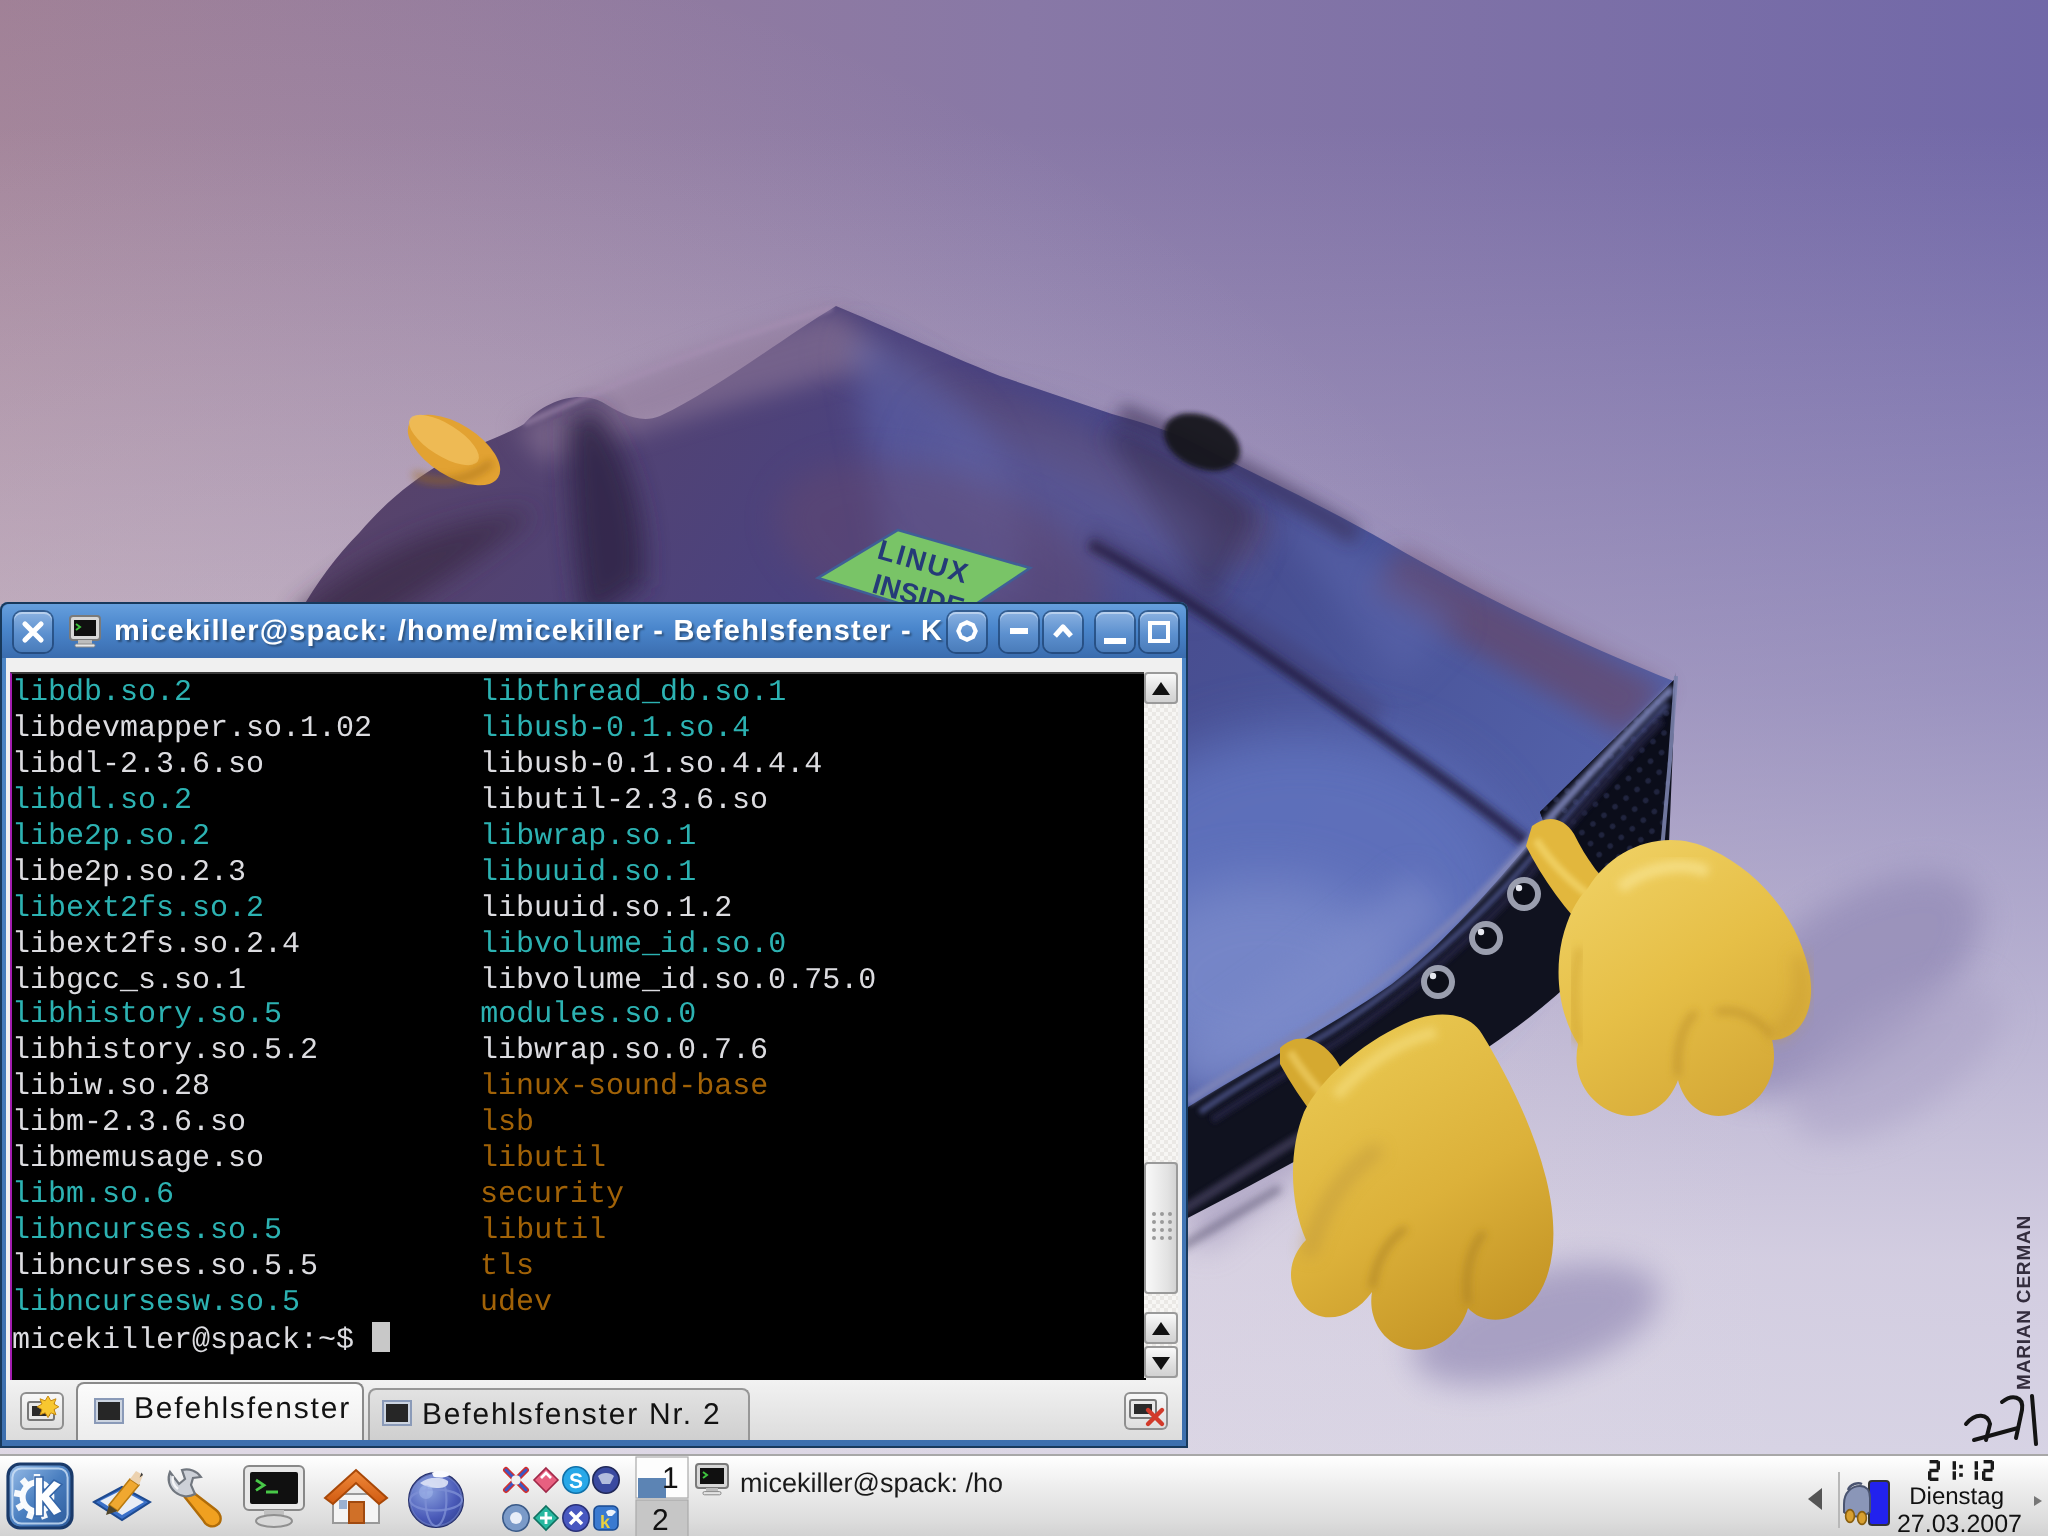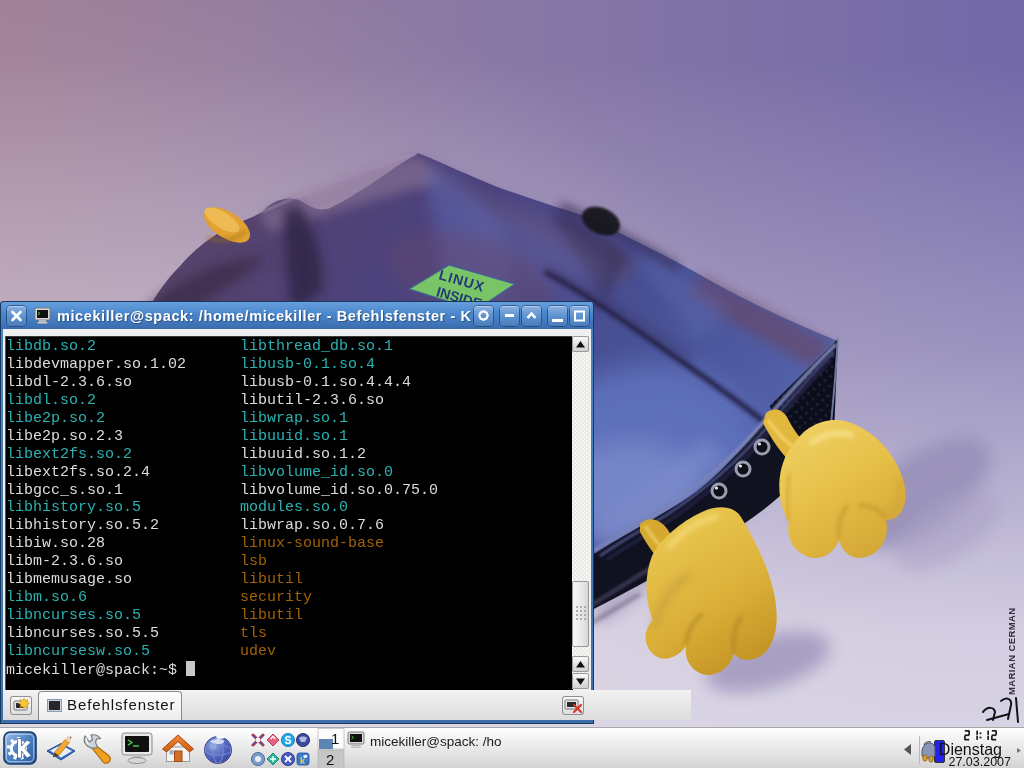--- a/index.html
+++ b/index.html
@@ -35,21 +35,21 @@
   #sbar{position:absolute;left:569px;top:7px;width:17px;height:353px;
        background:repeating-conic-gradient(#f7f6f4 0% 25%, #eae8e5 0% 50%) 0 0/4px 4px;}
   .sbtn{position:absolute;left:0;width:17px;height:16px;
        background:linear-gradient(#fdfdfd,#dedede 60%,#cfcfcf);
        box-shadow:0 0 0 1px #9a9a9a inset;border-radius:2px;}
   .sbtn svg{position:absolute;left:3px;top:4px;}
   #sthumb{position:absolute;left:0;top:245px;width:17px;height:66px;
        background:linear-gradient(90deg,#fbfbfb,#e2e2e2 70%,#d0d0d0);
        box-shadow:0 0 0 1px #9a9a9a inset;border-radius:2px;}
   
-  #tabbar{position:absolute;left:0px;top:361px;width:688px;height:30px;
+  #tabbar{position:absolute;left:0px;top:361px;width:588px;height:30px;
        background:linear-gradient(#f2f2f2,#dcdcdc);}
   .tabbtn{position:absolute;top:6px;width:22px;height:19px;
        background:linear-gradient(#fafafa,#dcdcdc);
        box-shadow:0 0 0 1px #8f8f8f inset;border-radius:3px;}
   #tab1{position:absolute;left:35px;top:1px;width:144px;height:29px;
        background:linear-gradient(#fcfcfc,#ededed);
        border:1px solid #8a8a8a;border-bottom:none;border-radius:4px 4px 0 0;
        box-sizing:border-box;}
   #tab2{position:absolute;left:181px;top:4px;width:191px;height:26px;
        background:linear-gradient(#e2e2e2,#cfcfcf);
@@ -57,21 +57,21 @@
        box-sizing:border-box;}
   .tablabel{position:absolute;top:4px;font-size:15px;letter-spacing:0.9px;color:#121212;white-space:nowrap;}
   
   #bar{position:absolute;left:0;top:727px;width:1024px;height:41px;z-index:20;
        background:linear-gradient(#ffffff,#efefef 35%,#dddddd 80%,#d2d2d2);
        border-top:1px solid #a8a8a8;box-sizing:border-box;}
   .abs{position:absolute;}
   #tasktext{position:absolute;left:370px;top:6px;font-size:13.5px;font-weight:normal;
        color:#1a1a1a;white-space:nowrap;width:185px;overflow:hidden;
        -webkit-mask-image:linear-gradient(90deg,#000 80%,transparent 98%);}
-    #clock2{position:absolute;right:22px;top:13px;font-size:16px;color:#111;}
+    #clock2{position:absolute;right:22px;top:13px;font-size:12px;color:#111;}
   #clock3{position:absolute;right:13px;top:27px;font-size:12.5px;color:#111;}
 </style></head>
 <body>
 <svg id="wall" width="1024" height="768" viewBox="0 0 1024 768">
 <defs>
   <linearGradient id="bgH" x1="0" y1="0" x2="1024" y2="0" gradientUnits="userSpaceOnUse">
     <stop offset="0" stop-color="#9f7f95"></stop>
         <stop offset="0.5" stop-color="#8878a6"></stop>
         <stop offset="1" stop-color="#7168a8"></stop>
   </linearGradient>
@@ -322,20 +322,27 @@
             <rect x="6" y="7" width="9" height="5" fill="#2a2a2a"></rect>
             <path d="M14 2 l1.4 2.4 2.6-1 -1 2.6 2.4 1.4 -2.4 1.4 1 2.6 -2.6-1 -1.4 2.4 -1.4-2.4 -2.6 1 1-2.6 -2.4-1.4 2.4-1.4 -1-2.6 2.6 1 Z" fill="#f8c730" stroke="#c88a10" stroke-width="0.5"></path>
           </svg></div>
       <div id="tab1">
           <svg style="position:absolute;left:8px;top:7px;" width="15" height="13" viewBox="0 0 15 13">
             <rect x="0.5" y="0.5" width="14" height="12" fill="#ccd4e0" stroke="#8a9ab8"></rect>
             <rect x="2" y="2" width="11" height="9" fill="#262626"></rect>
           </svg>
           <div class="tablabel" style="left:28px;">Befehlsfenster</div>
         </div>
+      <div id="tab2">
+          <svg style="position:absolute;left:6px;top:5px;" width="15" height="13" viewBox="0 0 15 13">
+            <rect x="0.5" y="0.5" width="14" height="12" fill="#ccd4e0" stroke="#8a9ab8"></rect>
+            <rect x="2" y="2" width="11" height="9" fill="#262626"></rect>
+          </svg>
+          <div class="tablabel" style="left:26px;">Befehlsfenster Nr. 2</div>
+        </div>
       <div class="tabbtn" style="left:559px;"><svg width="22" height="19" viewBox="0 0 22 19">
             <rect x="3" y="4" width="13" height="9" rx="1" fill="#e8e8e8" stroke="#777"></rect>
             <rect x="5" y="6" width="9" height="5" fill="#2a2a2a"></rect>
             <path d="M12 9 L19 16 M19 9 L12 16" stroke="#d23a2a" stroke-width="2.2" stroke-linecap="round"></path>
           </svg></div>
     </div>
   </div>
 </div>
 
 <div id="bar">

